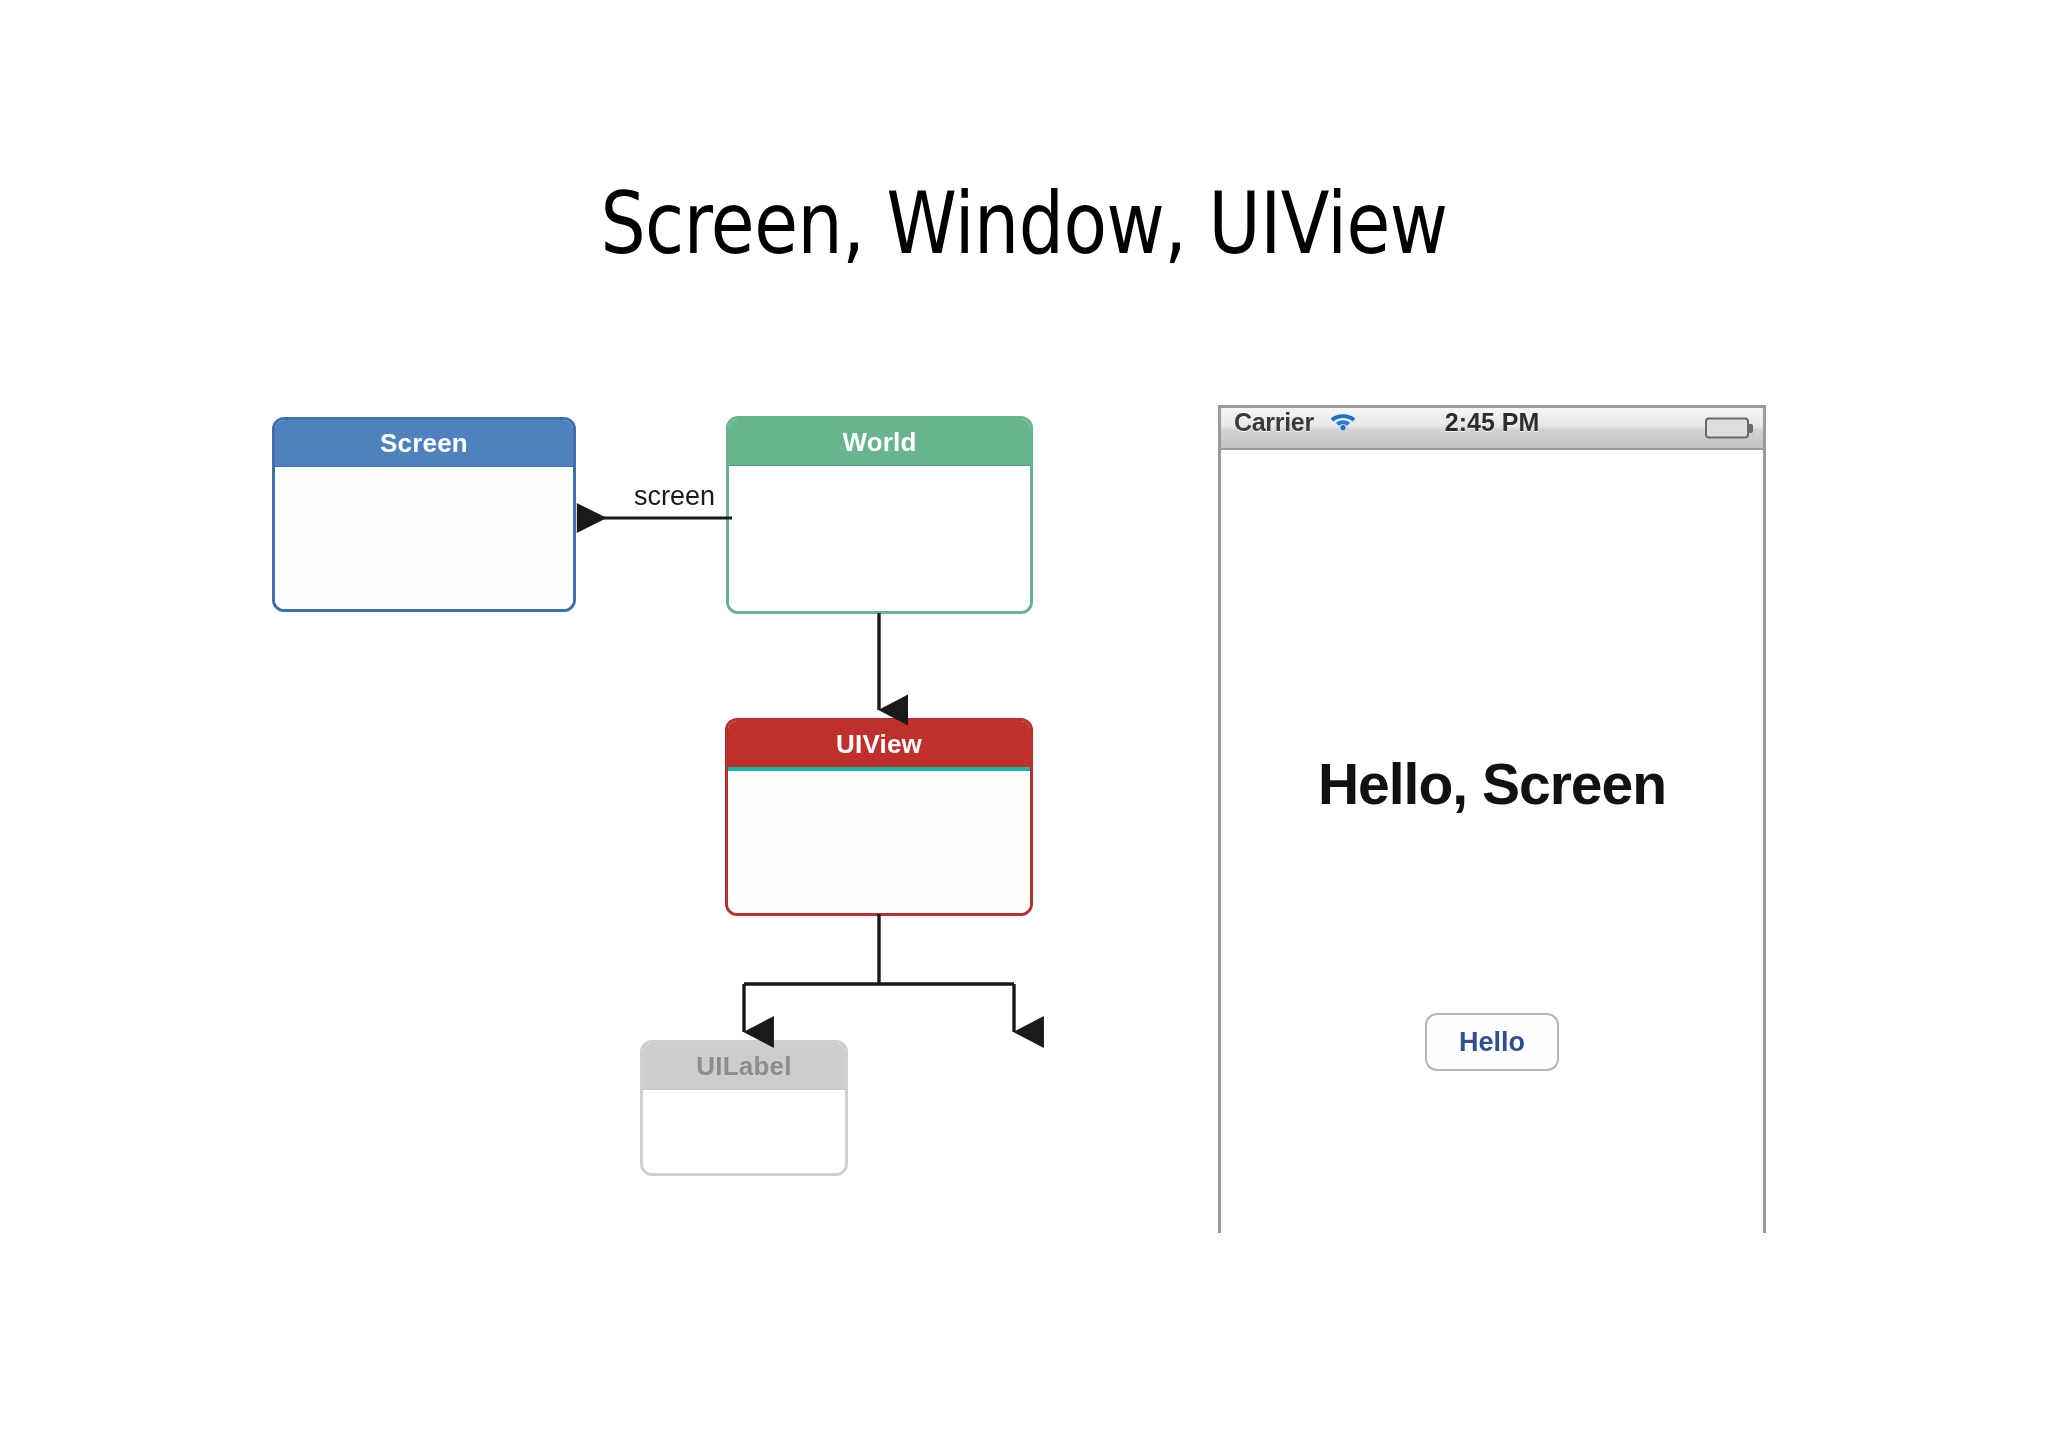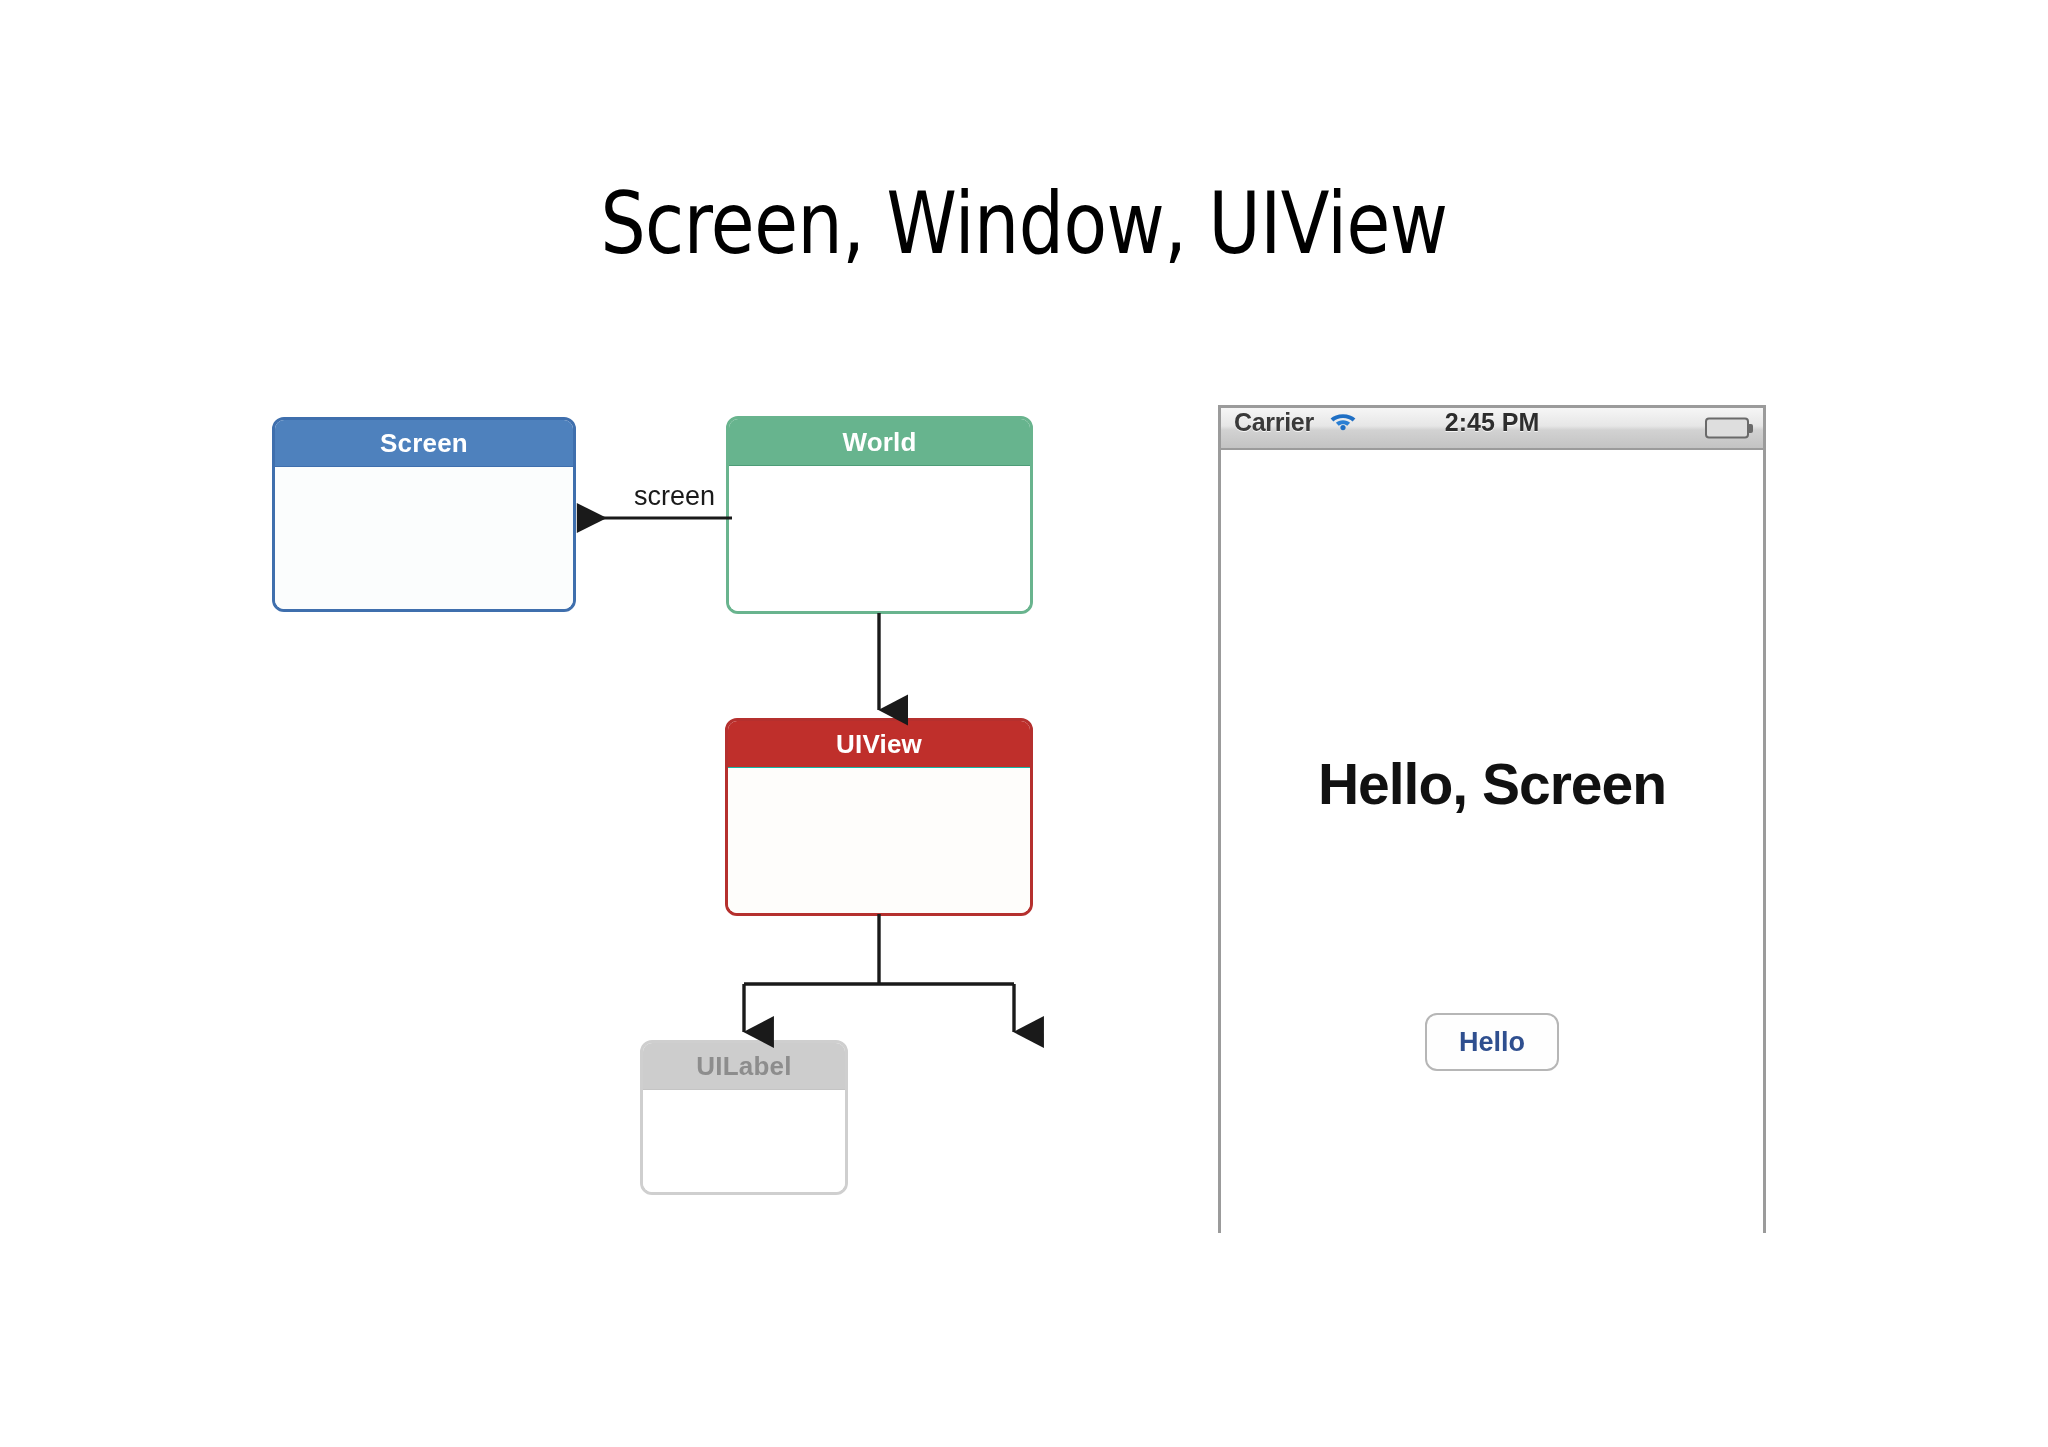--- a/index.html
+++ b/index.html
@@ -35,28 +35,28 @@
   .node-screen .hdr{background:#4e81bd;border-bottom:1px solid #3f6fad;}
   .node-screen .body{height:146px;background:#fbfdfd;}
 
   .node-window{left:726px;top:416px;width:307px;height:198px;
      border:3px solid #69b48e;}
   .node-window .hdr{background:#67b48e;border-bottom:1px solid #4d9c77;}
   .node-window .body{height:149px;background:#ffffff;}
 
   .node-uiview{left:725px;top:718px;width:308px;height:198px;
      border:3px solid #b5302e;}
-  .node-uiview .hdr{background:#bf2f2b;border-bottom:1px solid #14b8a6;}
+  .node-uiview .hdr{background:#bf2f2b;border-bottom:4px solid #14b8a6;}
   .node-uiview .body{height:149px;background:#fefdfb;}
 
   .node-gray{border:3px solid #cfcfcf;}
   .node-gray .hdr{background:#cdcdcd;color:#8d8d8d;border-bottom:1px solid #c4c4c4;}
   .node-gray .body{background:#ffffff;}
 
-  .node-uilabel{left:640px;top:1040px;width:208px;height:155px;}
+  .node-uilabel{left:640px;top:1040px;width:208px;height:136px;}
   .node-uilabel .body{height:106px;}
   .node-uibutton{left:908px;top:1040px;width:210px;height:155px;}
   .node-uibutton .body{height:106px;}
 
   
   .conn{position:absolute;}
   .edge-label{
     position:absolute;font-size:27px;color:#1a1a1a;
     font-family:"Liberation Sans",sans-serif;
   }

